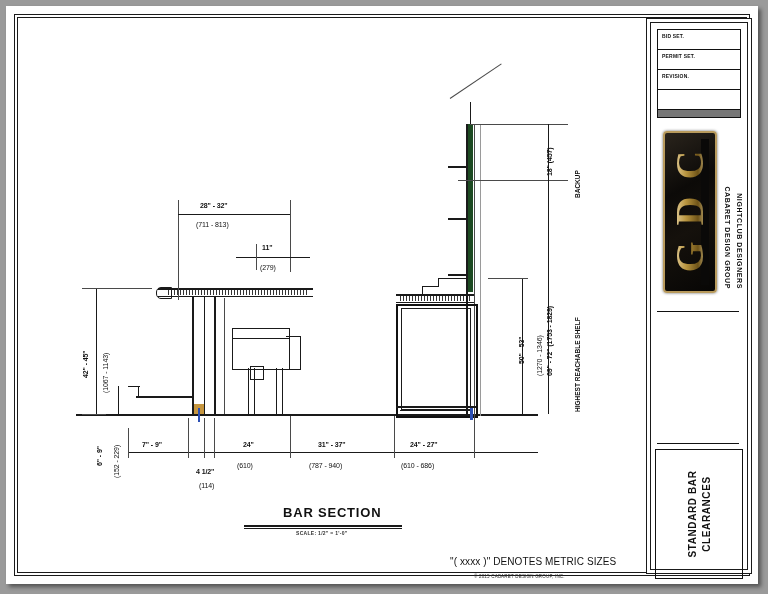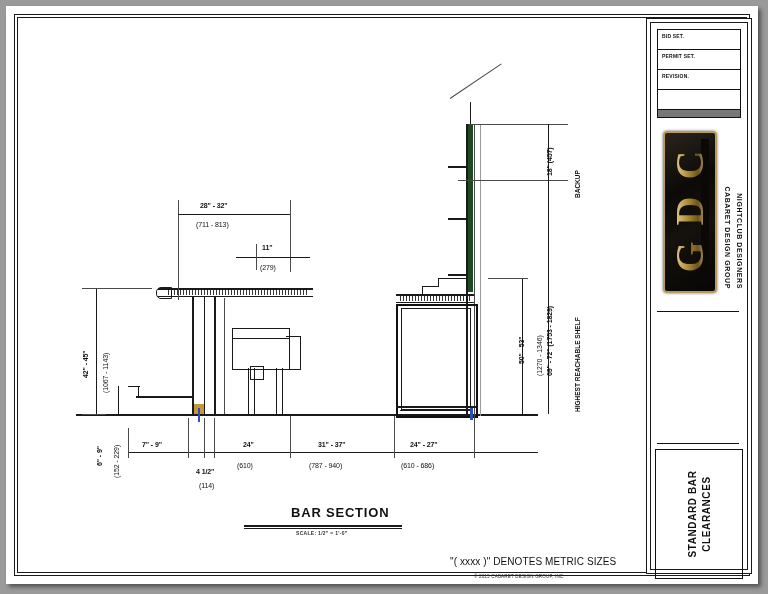--- a/index.html
+++ b/index.html
@@ -233,21 +233,21 @@
 
     <div class="ln v1" style="left:530px;top:162px;height:234px;"></div>
     <div class="dimtxt rotl" style="left:528px;top:358px;transform:rotate(-90deg);">69" - 72" (1753 - 1829)</div>
     <div class="lbl rotl" style="left:556px;top:394px;transform:rotate(-90deg);">HIGHEST REACHABLE SHELF</div>
 
     <div class="ln v1" style="left:504px;top:260px;height:136px;"></div>
     <div class="ln h1 thin" style="left:470px;top:260px;width:40px;"></div>
     <div class="dimtxt rotl" style="left:500px;top:346px;transform:rotate(-90deg);">50" - 53"</div>
     <div class="dimtxt m rotl" style="left:518px;top:358px;transform:rotate(-90deg);">(1270 - 1346)</div>
 
-    <div class="sectitle" style="left:265px;top:487px;margin-left:8px;">BAR SECTION</div>
+    <div class="sectitle" style="left:265px;top:487px;">BAR SECTION</div>
     <div class="ln h2" style="left:226px;top:507px;width:158px;"></div>
     <div class="ln h1" style="left:226px;top:510px;width:158px;"></div>
     <div class="scaletxt" style="left:278px;top:512px;">SCALE: 1/2" = 1'-0"</div>
 
     <div class="note" style="left:432px;top:538px;">"( xxxx )" DENOTES METRIC SIZES</div>
     <div class="copy" style="left:456px;top:556px;">© 2015 CABARET DESIGN GROUP, INC.</div>
   </div>
  </div>
 </div>
 

